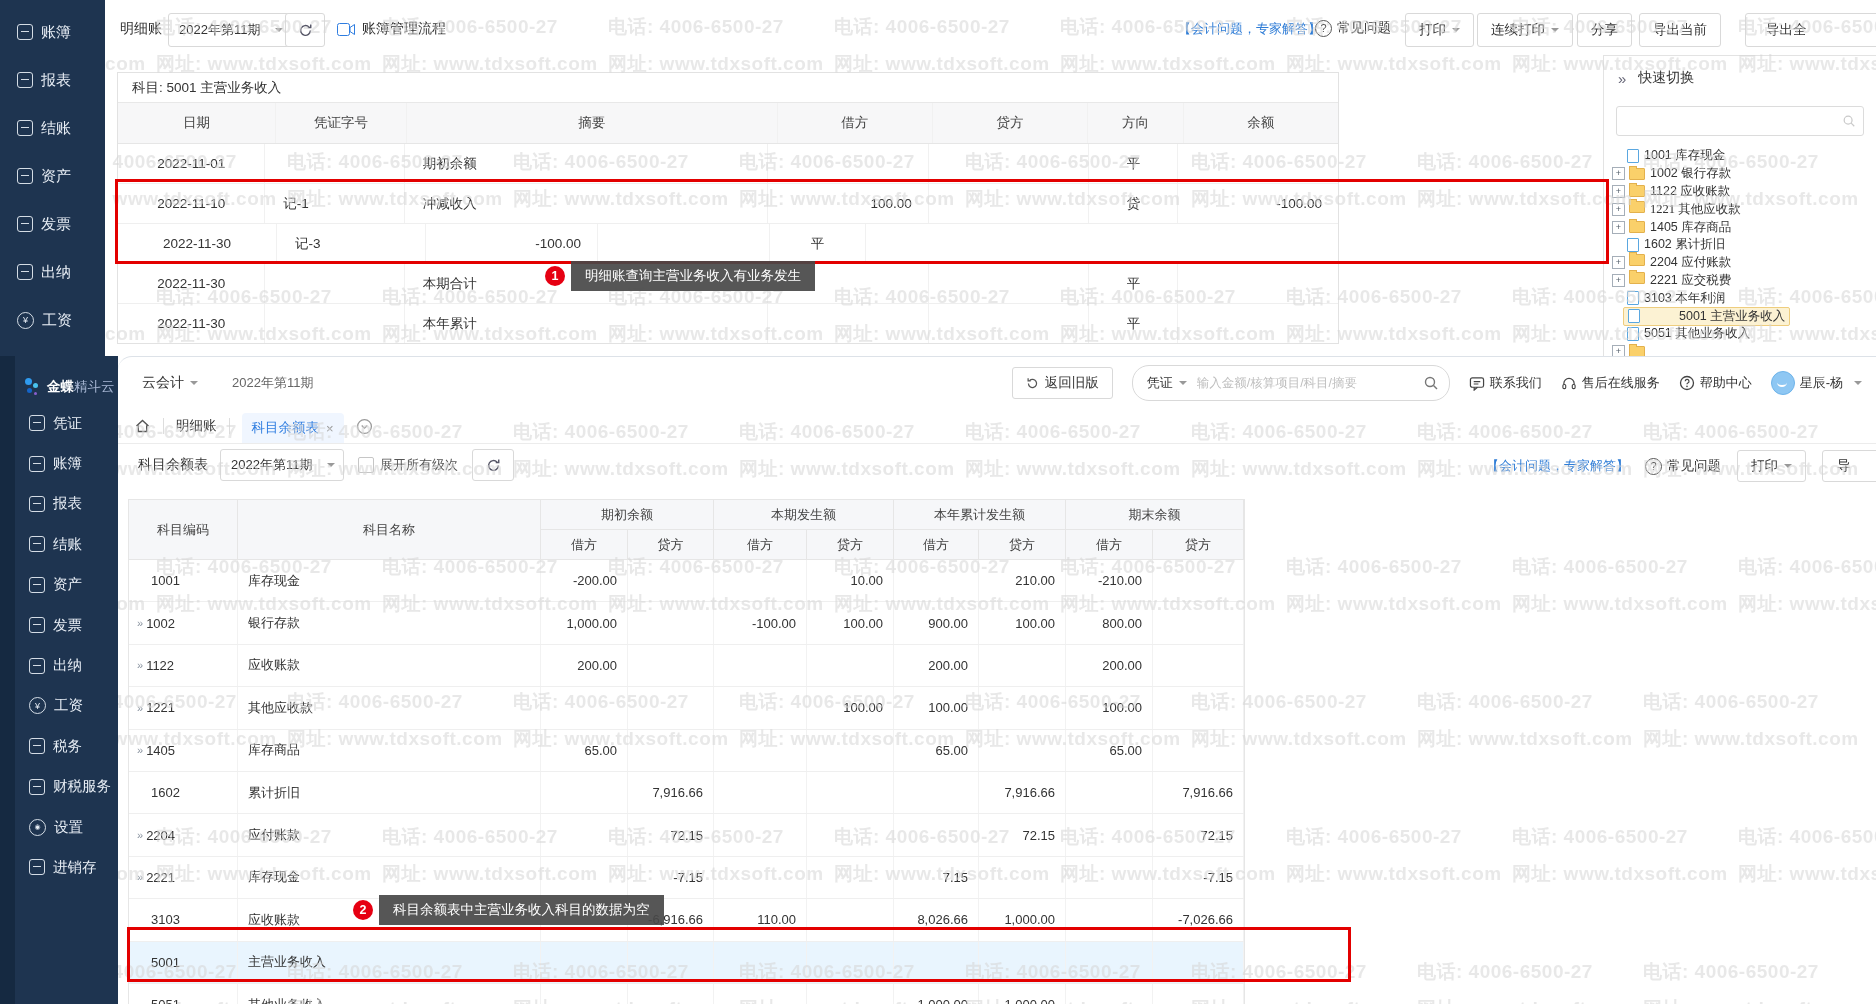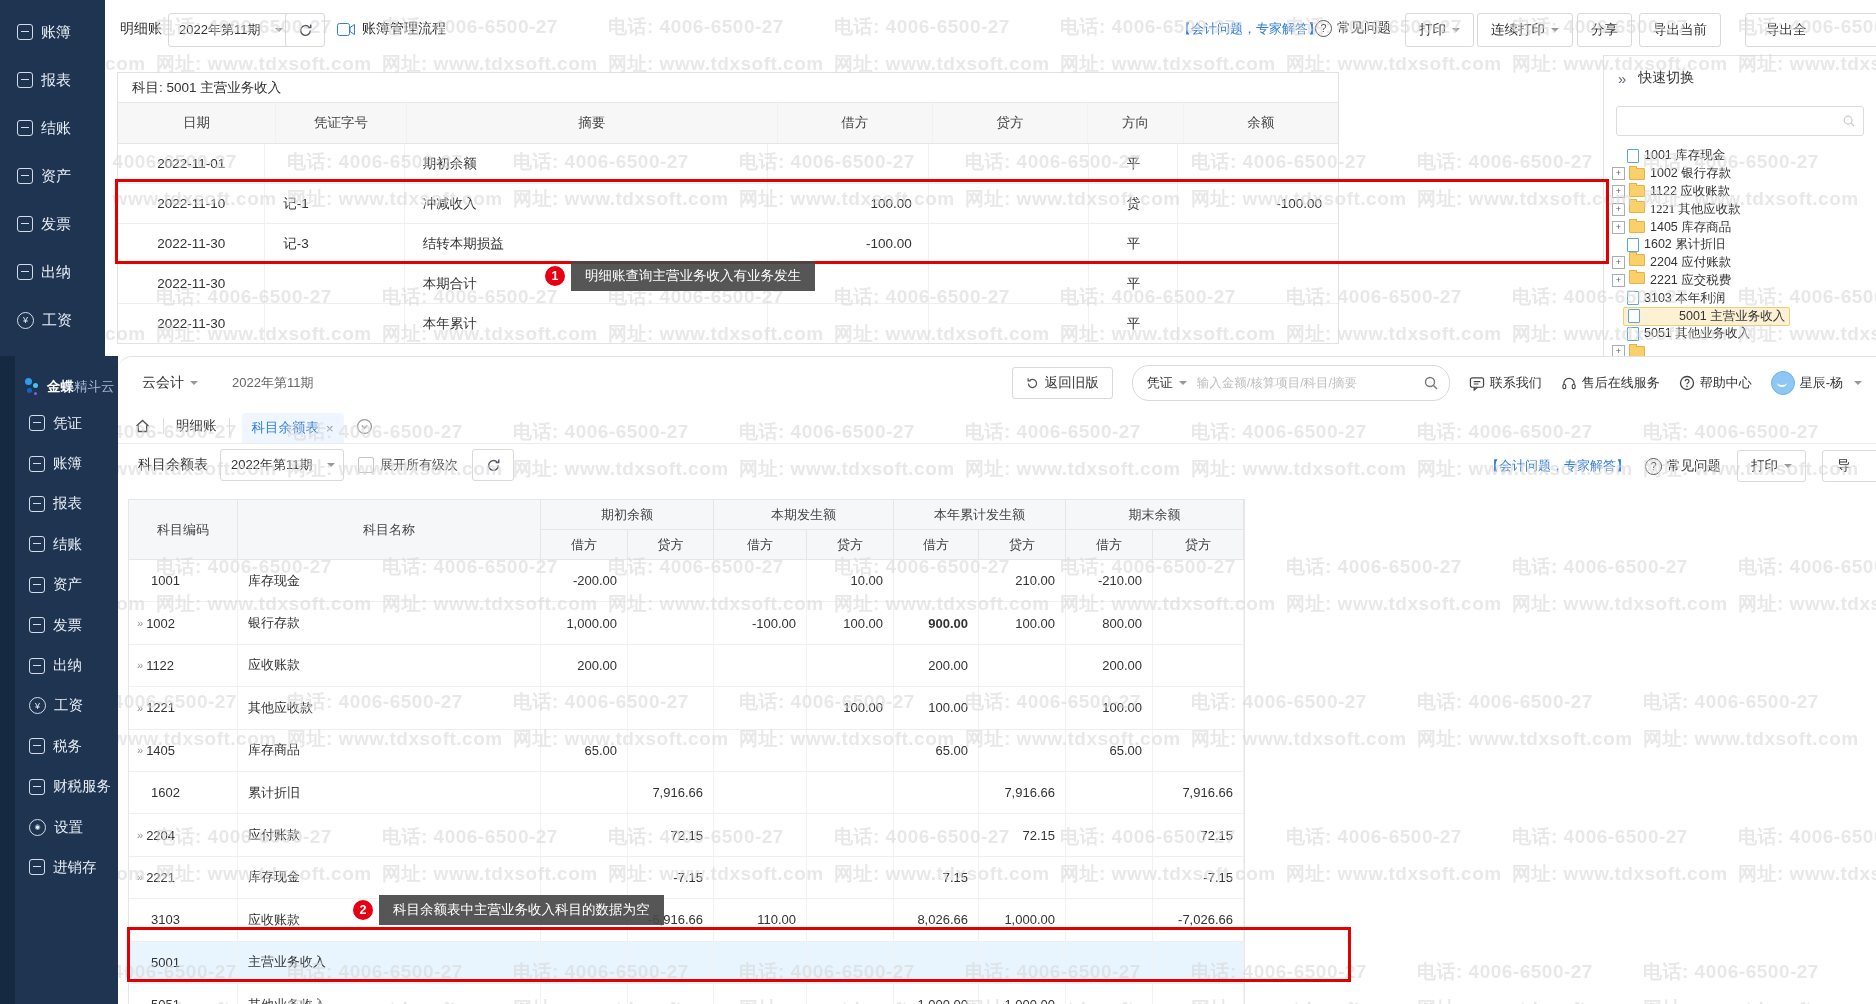--- a/index.html
+++ b/index.html
@@ -214,21 +214,20 @@
         <div class="lcell al-l" style="width: 130px;">记-1</div>
         <div class="lcell al-l" style="width: 372px;">冲减收入</div>
         <div class="lcell al-r" style="width: 155px;">100.00</div>
         <div class="lcell al-r" style="width: 155px;"></div>
         <div class="lcell al-c" style="width: 95px;">贷</div>
         <div class="lcell al-r" style="width: 155px;">-100.00</div>
       </div>
       <div class="lrow">
         <div class="lcell al-c" style="width: 158px;">2022-11-30</div>
         <div class="lcell al-l" style="width: 130px;">记-3</div>
-        <div class="lcell al-l" style="width: 372px;">结转本期损益</div>
         <div class="lcell al-r" style="width: 155px;">-100.00</div>
         <div class="lcell al-r" style="width: 155px;"></div>
         <div class="lcell al-c" style="width: 95px;">平</div>
         <div class="lcell al-r" style="width: 155px;"></div>
       </div>
       <div class="lrow">
         <div class="lcell al-c" style="width: 158px;">2022-11-30</div>
         <div class="lcell al-l" style="width: 130px;"></div>
         <div class="lcell al-l" style="width: 372px;">本期合计</div>
         <div class="lcell al-r" style="width: 155px;"></div>
@@ -558,21 +557,21 @@
         <div class="brow">
           <div class="bcell code" style="width: 109px;">
             <span class="exp-mark">»</span>
             <span>1002</span>
           </div>
           <div class="bcell name" style="width: 303px;">银行存款</div>
           <div class="bcell num" style="width: 87px;">1,000.00</div>
           <div class="bcell num" style="width: 86px;"></div>
           <div class="bcell num" style="width: 93px;">-100.00</div>
           <div class="bcell num" style="width: 87px;">100.00</div>
-          <div class="bcell num" style="width: 85px; font-weight: bold;">900.00</div>
+          <div class="bcell num" style="width: 85px;">900.00</div>
           <div class="bcell num" style="width: 87px;">100.00</div>
           <div class="bcell num" style="width: 87px;">800.00</div>
           <div class="bcell num" style="width: 91px;"></div>
         </div>
         <div class="brow">
           <div class="bcell code" style="width: 109px;">
             <span class="exp-mark">»</span>
             <span>1122</span>
           </div>
           <div class="bcell name" style="width: 303px;">应收账款</div>

